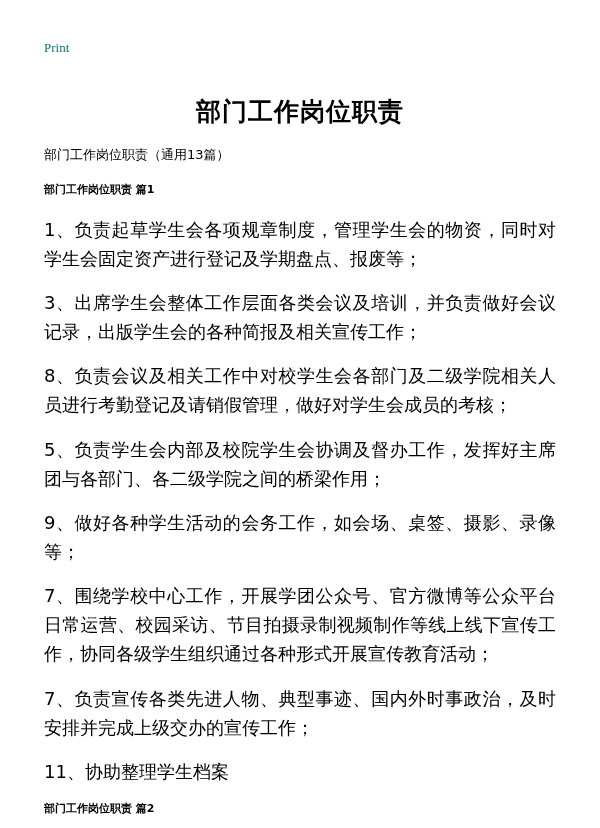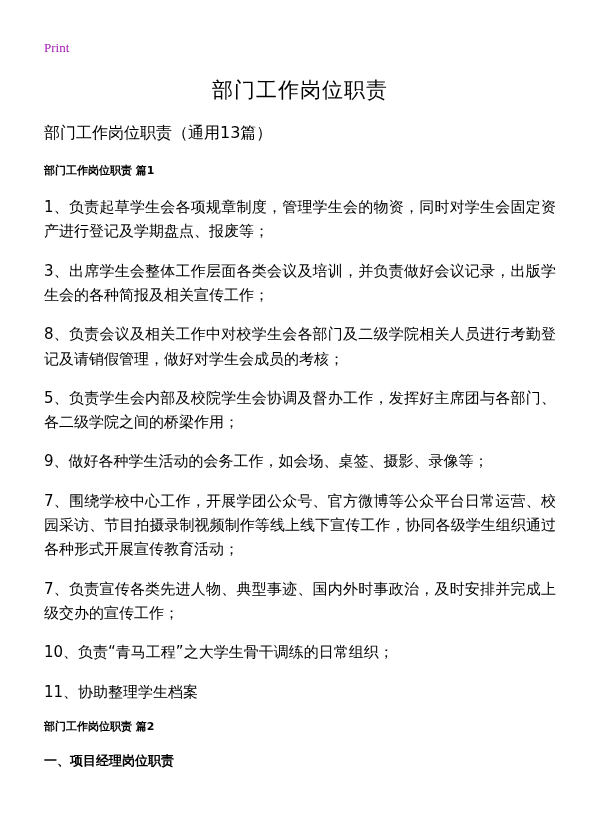--- a/index.html
+++ b/index.html
@@ -17,45 +17,45 @@
   .page {
     position: relative;
     width: 600px;
     height: 828px;
     box-sizing: border-box;
     padding: 40px 44px 0 44px;
   }
   .print-label {
     font-size: 13px;
     line-height: 1.2;
-    color: #a21caf;
-    margin: 0 0 20px 0;
+    color: #0f766e;
+    margin: 0 0 39px 0;
     font-family: "Liberation Serif", serif;
   }
   .doc-title {
     text-align: center;
-    font-size: 21px;
-    font-weight: normal;
+    font-size: 25px;
+    font-weight: bold;
     letter-spacing: 1px;
     margin: 0 0 11px 0;
     font-family: "DejaVu Sans", "Liberation Sans", sans-serif;
   }
   .subtitle {
-    font-size: 16px;
+    font-size: 13px;
     margin: 17px 0 18px 0;
     line-height: 1.5;
   }
   .section-heading {
     font-size: 11px;
     font-weight: bold;
     margin: 0 0 16px 0;
     line-height: 1.5;
   }
   .para {
-    font-size: 15px;
+    font-size: 18px;
     line-height: 1.62;
     margin: 0 0 15px 0;
     text-align: justify;
   }
   .para.last-block {
     margin-bottom: 22px;
   }
   .section-heading.second {
     margin-top: 14px;
     margin-bottom: 16px;
@@ -80,20 +80,19 @@
 
   <p class="section-heading">部门工作岗位职责 篇1</p>
 
   <p class="para">1、负责起草学生会各项规章制度，管理学生会的物资，同时对学生会固定资产进行登记及学期盘点、报废等；</p>
   <p class="para">3、出席学生会整体工作层面各类会议及培训，并负责做好会议记录，出版学生会的各种简报及相关宣传工作；</p>
   <p class="para">8、负责会议及相关工作中对校学生会各部门及二级学院相关人员进行考勤登记及请销假管理，做好对学生会成员的考核；</p>
   <p class="para">5、负责学生会内部及校院学生会协调及督办工作，发挥好主席团与各部门、各二级学院之间的桥梁作用；</p>
   <p class="para">9、做好各种学生活动的会务工作，如会场、桌签、摄影、录像等；</p>
   <p class="para">7、围绕学校中心工作，开展学团公众号、官方微博等公众平台日常运营、校园采访、节目拍摄录制视频制作等线上线下宣传工作，协同各级学生组织通过各种形式开展宣传教育活动；</p>
   <p class="para">7、负责宣传各类先进人物、典型事迹、国内外时事政治，及时安排并完成上级交办的宣传工作；</p>
-  <p class="para">10、负责“青马工程”之大学生骨干调练的日常组织；</p>
   <p class="para">11、协助整理学生档案</p>
 
   <p class="section-heading second">部门工作岗位职责 篇2</p>
 
   <p class="sub-heading">一、项目经理岗位职责</p>
 
 </div>
 
 </body></html>

